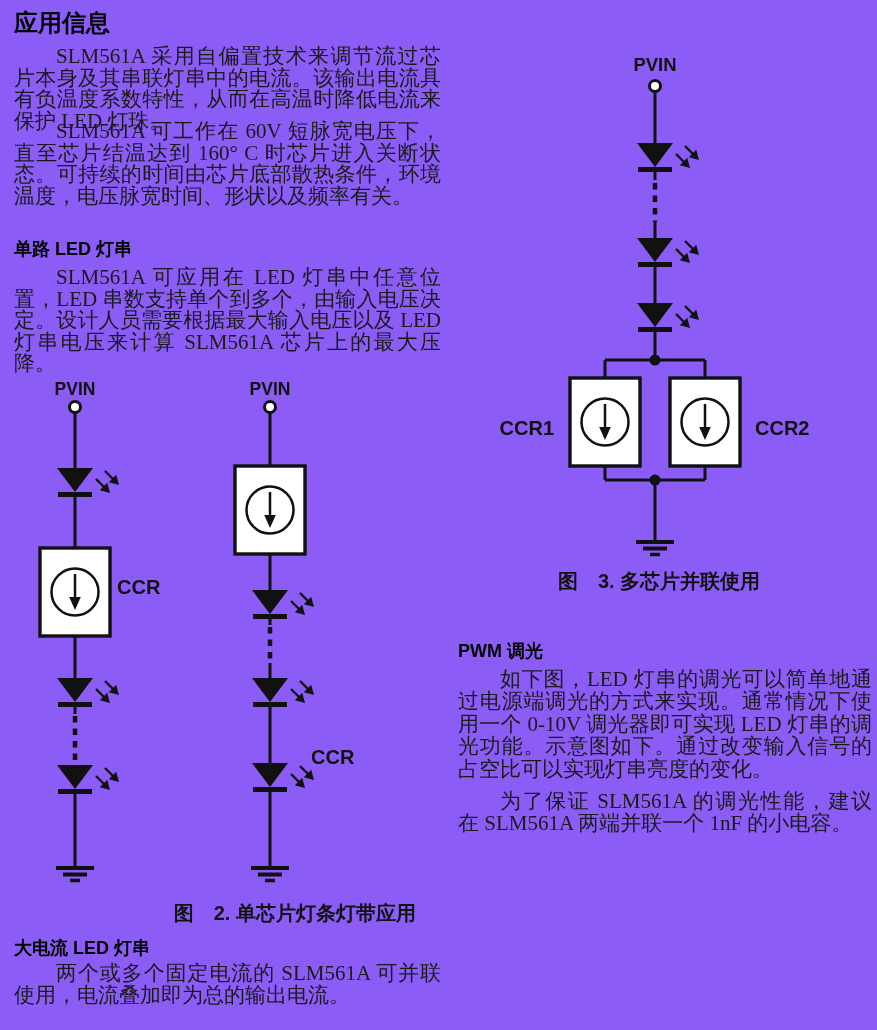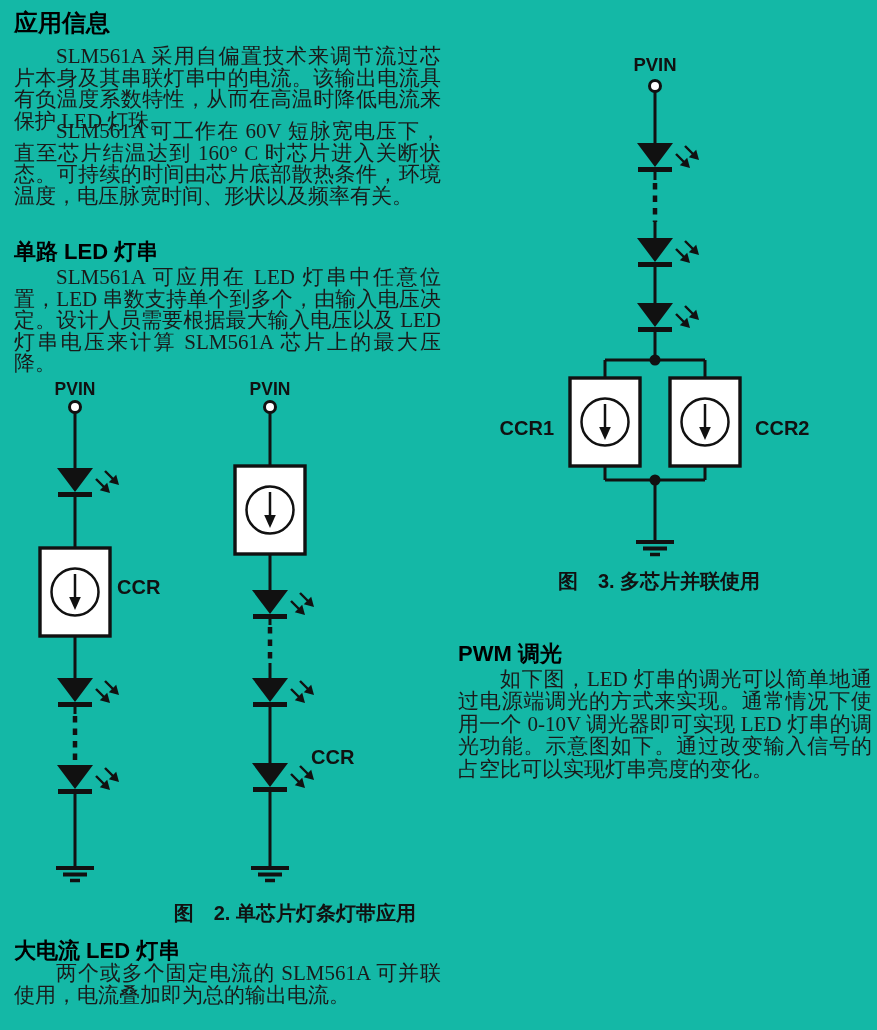--- a/index.html
+++ b/index.html
@@ -1,40 +1,40 @@
 <!DOCTYPE html>
 <html><head>
 <meta charset="utf-8">
 <style>
   * { margin:0; padding:0; box-sizing:border-box; }
   html,body { background:#ffffff; }
   .page {
     position:relative;
     width:877px; height:1030px;
-    background:#14b8a6;
+    background:#8b5cf6;
     color:#111;
     overflow:hidden;
     font-family:"Liberation Serif", serif;
   }
   .abs { position:absolute; }
   .title {
     left:14px; top:7px;
     font-family:"Liberation Sans", sans-serif;
     font-weight:bold; font-size:24px; color:#000;
   }
   .body {
     width:427px;
     font-size:21px; line-height:21.5px;
     text-align:justify; text-justify:inter-ideograph;
     text-indent:2em; color:#1a1a1a;
   }
   .rbody { width:414px; line-height:22.4px; }
   .h2 {
     font-family:"Liberation Sans", sans-serif;
-    font-weight:bold; font-size:22px; color:#000;
+    font-weight:bold; font-size:18px; color:#000;
   }
   .caption {
     width:402px; text-align:center;
     font-family:"Liberation Sans", sans-serif;
     font-weight:600; font-size:20px; color:#111;
   }
   svg { display:block; }
   .svg-lbl {
     font-family:"Liberation Sans", sans-serif;
     font-weight:bold; font-size:17.5px; fill:#111;
@@ -161,14 +161,15 @@
     <line class="wire" x1="197" y1="440" x2="197" y2="502"></line>
     <use href="#gnd" xlink:href="#gnd" x="197" y="500"></use>
   </svg>
 
   <div class="abs caption" style="left:458px; top:568px;">图　3. 多芯片并联使用</div>
 
   <h2 class="abs h2" style="left:458px; top:639px;text-align:right;">PWM 调光</h2>
 
   <p class="abs body rbody" style="left:458px; top:668px;">如下图，LED 灯串的调光可以简单地通过电源端调光的方式来实现。通常情况下使用一个 0-10V 调光器即可实现 LED 灯串的调光功能。示意图如下。通过改变输入信号的占空比可以实现灯串亮度的变化。</p>
 
+  <p class="abs body rbody" style="left:458px; top:790px;">为了保证 SLM561A 的调光性能，建议在 SLM561A 两端并联一个 1nF 的小电容。</p>
 
 </div>
 
 </body></html>

